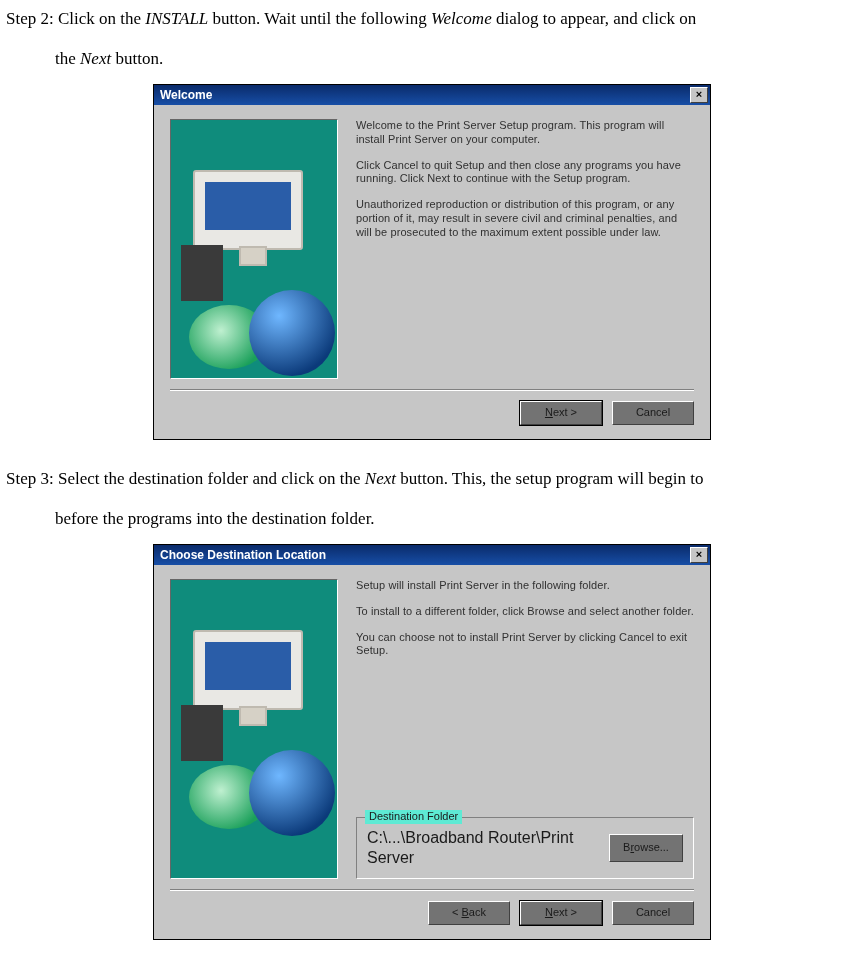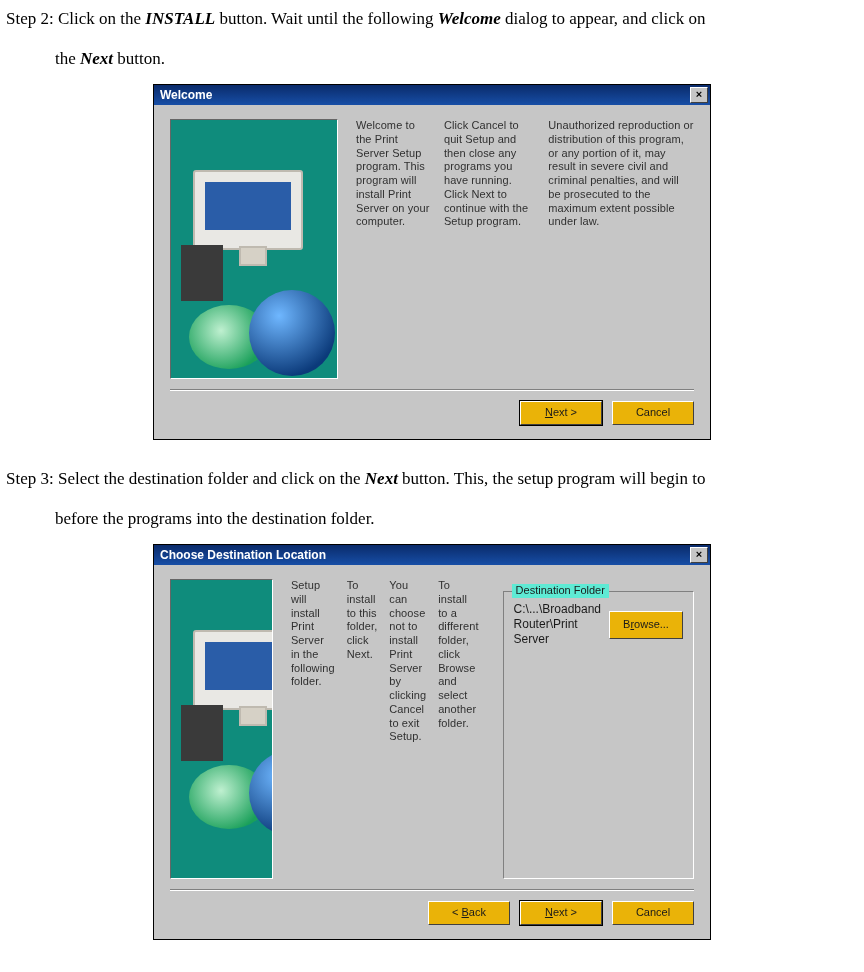--- a/index.html
+++ b/index.html
@@ -9,21 +9,21 @@
     font-family: "Times New Roman", Times, serif;
     font-size: 17px;
     line-height: 2.0;
     color: #000;
     background: #fff;
     width: 864px;
   }
   .step-text { margin: 0 0 6px 0; }
   .step-num { }
   .indent { margin-left: 49px; display: block; }
-  .bolditalic { font-weight: bold; font-style: italic; }
+  .bolditalic { font-weight: normal; font-style: italic; }
   .dialog-wrap { display: flex; justify-content: center; margin: 8px 0 22px 0; }
   .dialog {
     width: 558px;
     border: 1px solid #000;
     background: #c6c6c6;
     font-family: "MS Sans Serif", Arial, sans-serif;
     font-size: 11px;
     line-height: 1.25;
     color: #1a1a1a;
     filter: blur(0.25px);
@@ -84,40 +84,40 @@
   .art-cd{
     position:absolute; left:18px; top:185px; width:80px; height:64px;
     background: radial-gradient(circle at 40% 40%, #bff0d0, #1aa05a 70%);
     border-radius:50%;
   }
   .art-globe{
     position:absolute; left:78px; top:170px; width:86px; height:86px;
     background: radial-gradient(circle at 35% 30%, #6fb7ff, #0b3a7a 75%);
     border-radius:50%;
   }
-  .right-col { flex: 1; display: flex; flex-direction: row; gap: 12px; }
+  .right-col { flex: 1; display: flex; flex-direction: column; gap: 12px; }
   .para { color: #303030; letter-spacing: 0.1px; }
   .fieldset {
     border-top:1px solid #808080; border-left:1px solid #808080;
     border-right:1px solid #fff; border-bottom:1px solid #fff;
     padding: 10px 10px 10px 10px; position: relative; margin-top: 12px;
   }
   .fieldset .legend{
     position:absolute; top:-8px; left:8px; background:#5eead4; padding:0 4px; font-size:11px;
   }
   .path-row{ display:flex; align-items:center; gap:8px; }
-  .path-text{ flex:1; font-size:12px; }
+  .path-text{ flex:1; font-size:16px; }
   .bevel { height:2px; border-top:1px solid #808080; border-bottom:1px solid #fff; margin: 6px 16px 0 16px; }
   .btnbar {
     display:flex; justify-content:flex-end; gap:10px;
     padding: 10px 16px 14px 16px;
   }
   .btn, .btn-default {
     min-width: 82px; height: 24px;
-    background:#eab308;
+    background:#737373;
     border-top:1px solid #fff; border-left:1px solid #fff;
     border-right:1px solid #404040; border-bottom:1px solid #404040;
     font-family:"MS Sans Serif", Arial, sans-serif; font-size:11px;
     display:flex; align-items:center; justify-content:center; padding: 0 10px;
   }
   .btn-default { outline: 1px solid #000; }
   .u { text-decoration: underline; }
   .browse-btn { min-width: 74px; height:28px; }
 </style>
 </head>
@@ -184,23 +184,22 @@
     </div>
     <div class="dlg-body">
       <div class="side-art tall">
         <div class="art-monitor"></div>
         <div class="art-box"></div>
         <div class="art-cd"></div>
         <div class="art-globe"></div>
       </div>
       <div class="right-col">
         <div class="para">Setup will install Print Server in the following folder.</div>
-        <div class="para">To install to this folder, click Next.</div>
+        <div class="para">To install to a different folder, click Browse and select another folder.</div>
         <div class="para">You can choose not to install Print Server by clicking Cancel to exit Setup.</div>
-        <div class="para">To install to a different folder, click Browse and select another folder.</div>
         <div style="flex:1"></div>
         <div class="fieldset">
           <div class="legend">Destination Folder</div>
           <div class="path-row">
             <div class="path-text">C:\...\Broadband Router\Print Server</div>
             <div class="btn browse-btn">
                 <span><span>B</span><span class="u">r</span><span>owse...</span></span>
               </div>
           </div>
         </div>

